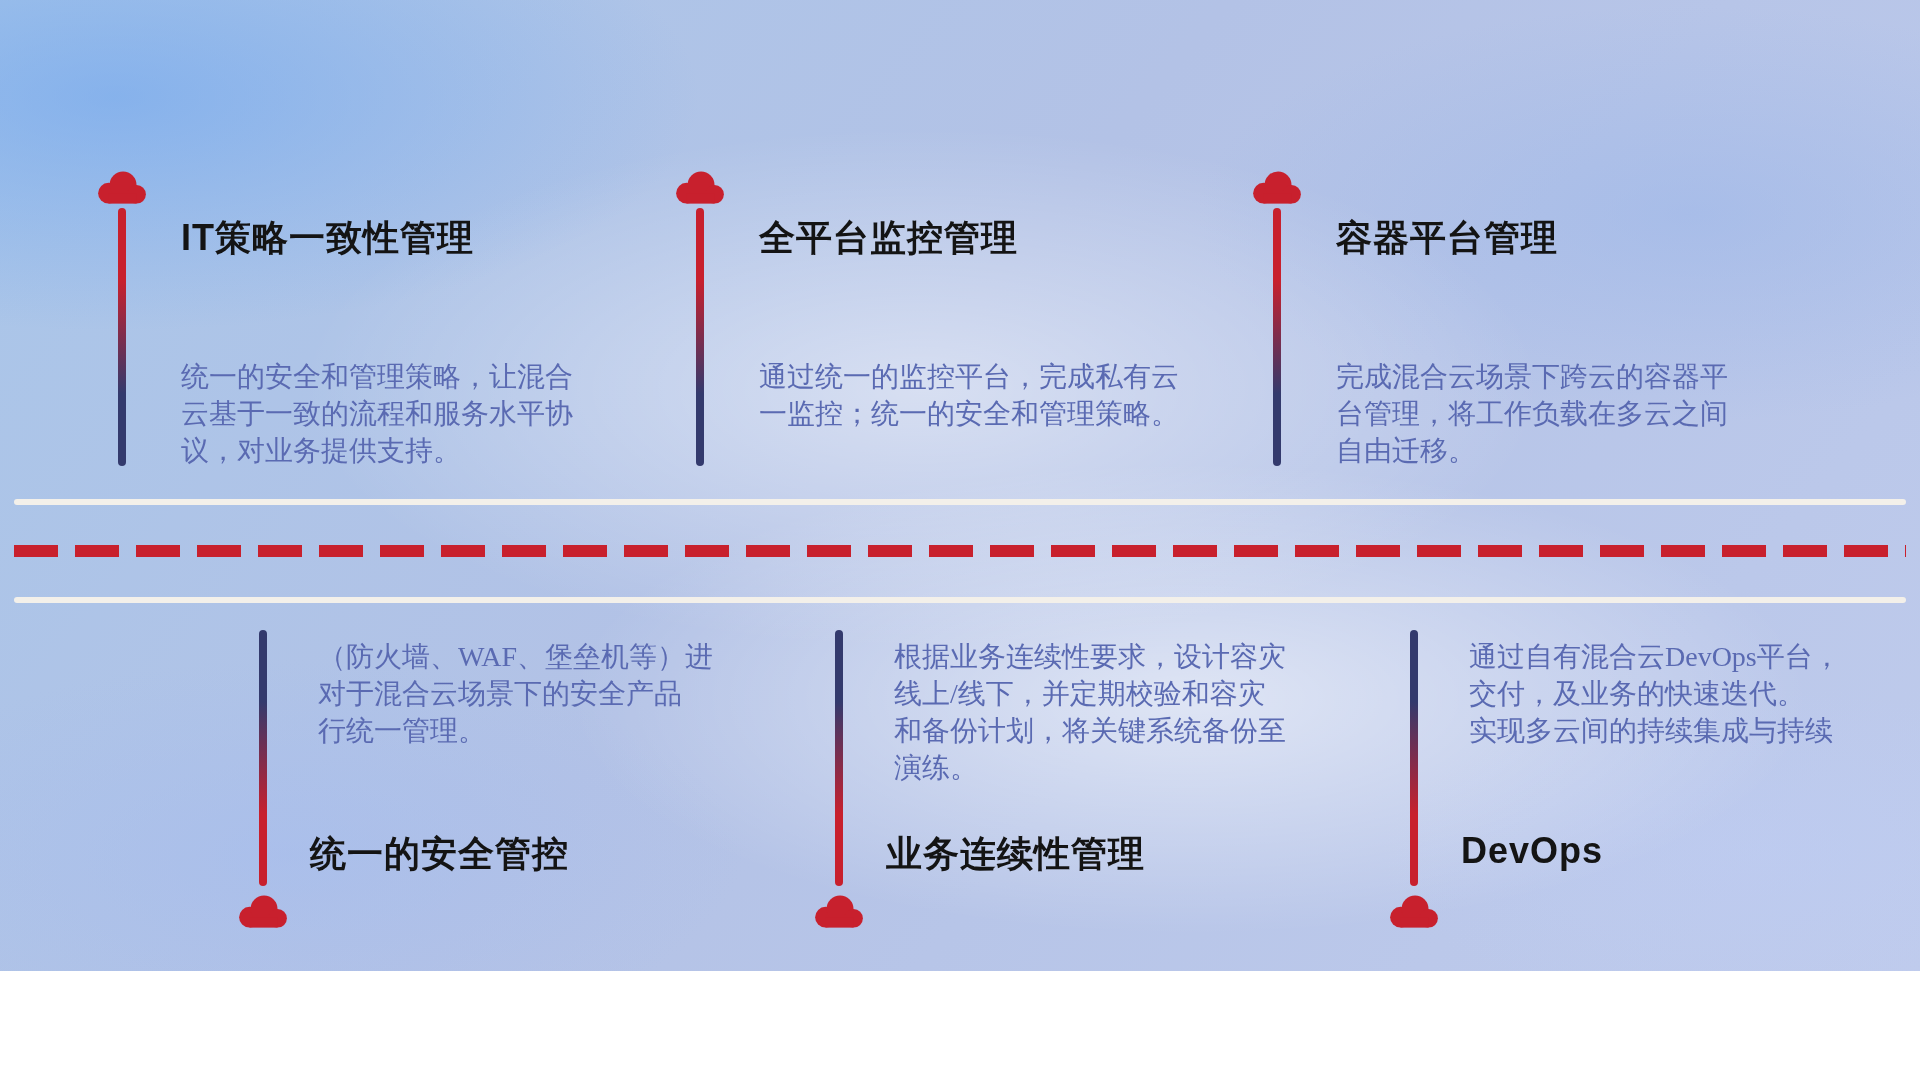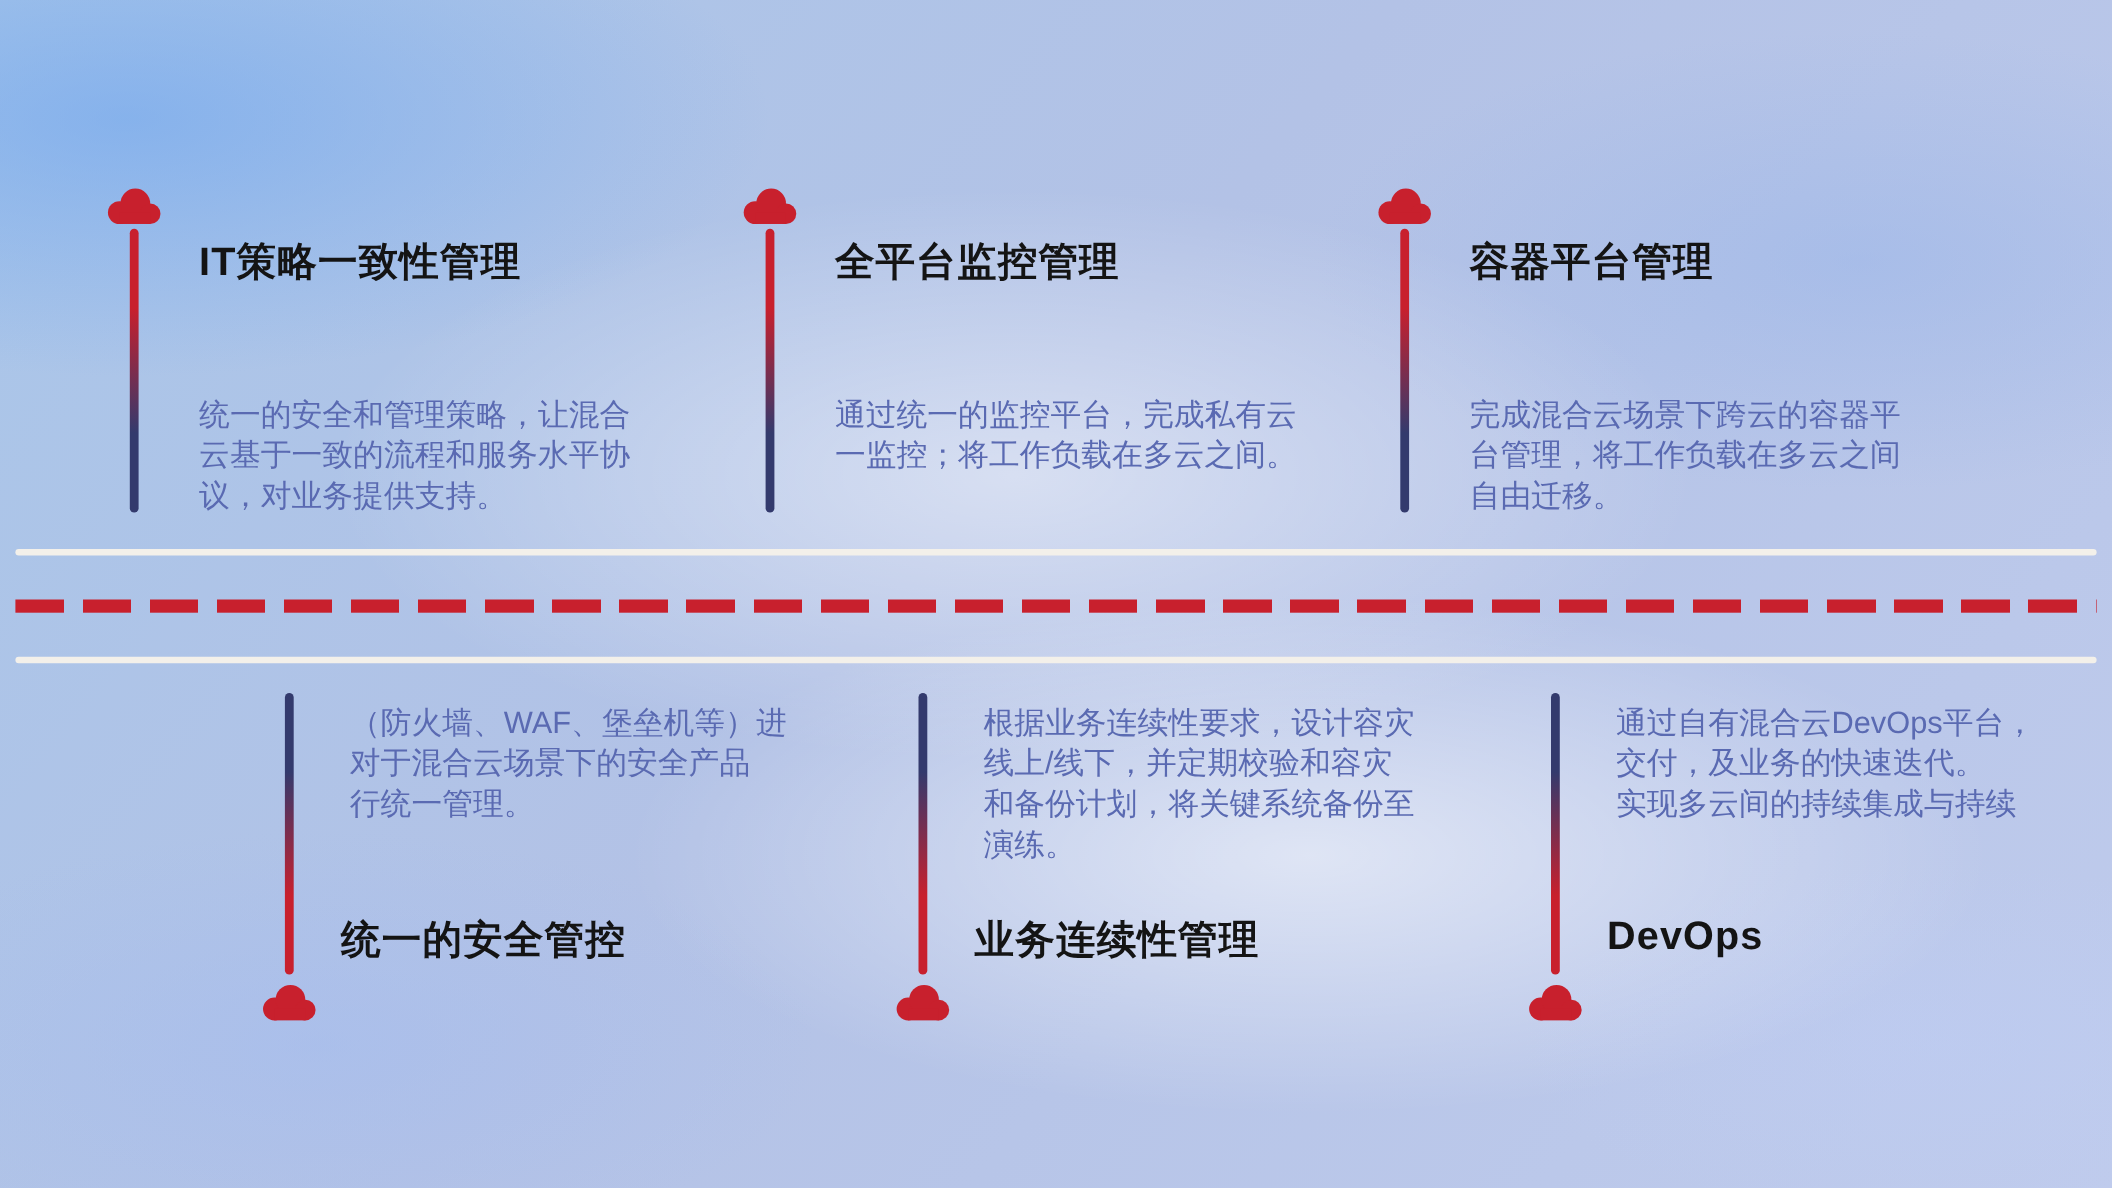--- a/index.html
+++ b/index.html
@@ -1,21 +1,21 @@
 <!DOCTYPE html>
 <html><head>
 <meta charset="utf-8">
 <style>
   html, body { margin: 0; padding: 0; }
   body {
     width: 1920px; height: 1080px; overflow: hidden;
     font-family: "Liberation Sans", "DejaVu Sans", sans-serif;
   }
   .canvas {
-    position: relative; width: 1920px; height: 1080px;
+    position: relative; width: 1920px; height: 971px;
     background:
       radial-gradient(ellipse 900px 360px at 6% 10%, rgba(110,165,238,0.60), transparent 65%),
       radial-gradient(ellipse 1000px 420px at 48% 40%, rgba(255,255,255,0.48), transparent 62%),
       radial-gradient(ellipse 760px 320px at 88% 22%, rgba(148,178,232,0.45), transparent 65%),
       radial-gradient(ellipse 1000px 380px at 62% 72%, rgba(255,255,255,0.55), transparent 62%),
       radial-gradient(ellipse 700px 300px at 15% 88%, rgba(165,188,238,0.55), transparent 65%),
       radial-gradient(ellipse 600px 260px at 92% 88%, rgba(190,205,245,0.45), transparent 65%),
       linear-gradient(130deg, #a9c6e9 0%, #b3c2e6 45%, #bfcbec 100%);
   }
 
@@ -43,21 +43,21 @@
   .top-item .vline { top: 40px; height: 258px;
     background: linear-gradient(to bottom, #c8202d 0%, #c8202d 28%, #333a6d 72%, #333a6d 100%); }
   .bottom-item .vline { top: 0; height: 256px;
     background: linear-gradient(to bottom, #333a6d 0%, #333a6d 28%, #c8202d 72%, #c8202d 100%); }
 
   .title { position: absolute; margin: 0; font-size: 36px; font-weight: 700;
     color: #141414; letter-spacing: 1px; white-space: nowrap; }
   .top-item .title { left: 86px; top: 46px; }
   .bottom-item .title { left: 74px; top: 200px; }
 
-  .desc { position: absolute; font-size: 28px; line-height: 37px; color: #5a6ab2; }
+  .desc { position: absolute; font-size: 28px; line-height: 37px; color: #5a6ab2; font-family: Liberation Serif, serif; }
   .top-item .desc { left: 86px; top: 190px; }
   .bottom-item .desc { left: 82px; top: 8px; }
   .desc .dline { white-space: nowrap; }
 
   .i1 { left: 95px; }  .i2 { left: 673px; }  .i3 { left: 1250px; }
   .i4 { left: 236px; } .i5 { left: 812px; }  .i6 { left: 1387px; }
 </style>
 </head>
 <body>
 
@@ -91,21 +91,21 @@
         <circle class="fill" cx="13" cy="24" r="10"></circle>
         <circle class="fill" cx="27" cy="16" r="13"></circle>
         <circle class="fill" cx="40" cy="25" r="9"></circle>
         <rect class="fill" x="13" y="24" width="27" height="10"></rect>
       </svg>
     </span>
     <div class="vline"></div>
     <h2 class="title">全平台监控管理</h2>
     <div class="desc">
       <div class="dline">通过统一的监控平台，完成私有云</div>
-      <div class="dline">一监控；将工作负载在多云之间。</div>
+      <div class="dline">一监控；统一的安全和管理策略。</div>
     </div>
   </div>
 
   <div class="item top-item i3">
     <span class="cloud">
       <svg viewBox="0 0 52 36" aria-hidden="true">
         <circle class="fill" cx="13" cy="24" r="10"></circle>
         <circle class="fill" cx="27" cy="16" r="13"></circle>
         <circle class="fill" cx="40" cy="25" r="9"></circle>
         <rect class="fill" x="13" y="24" width="27" height="10"></rect>

